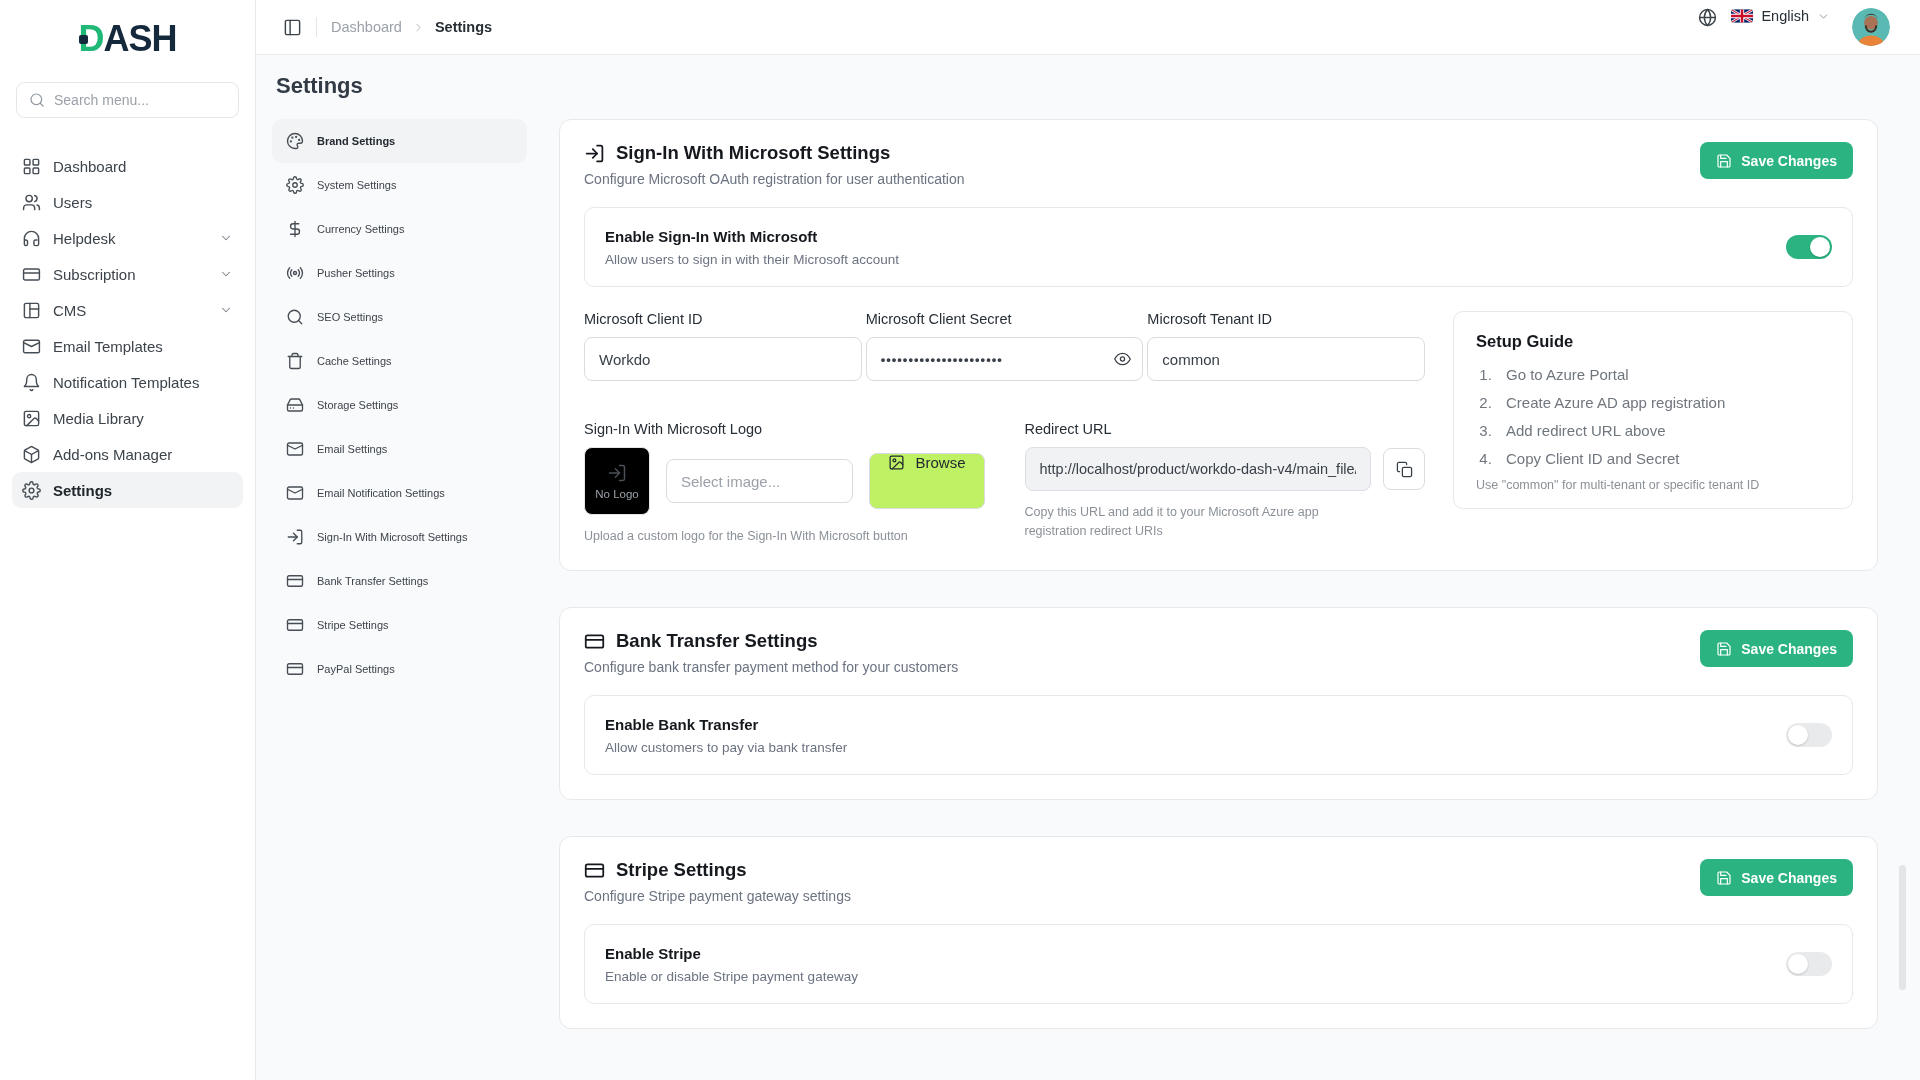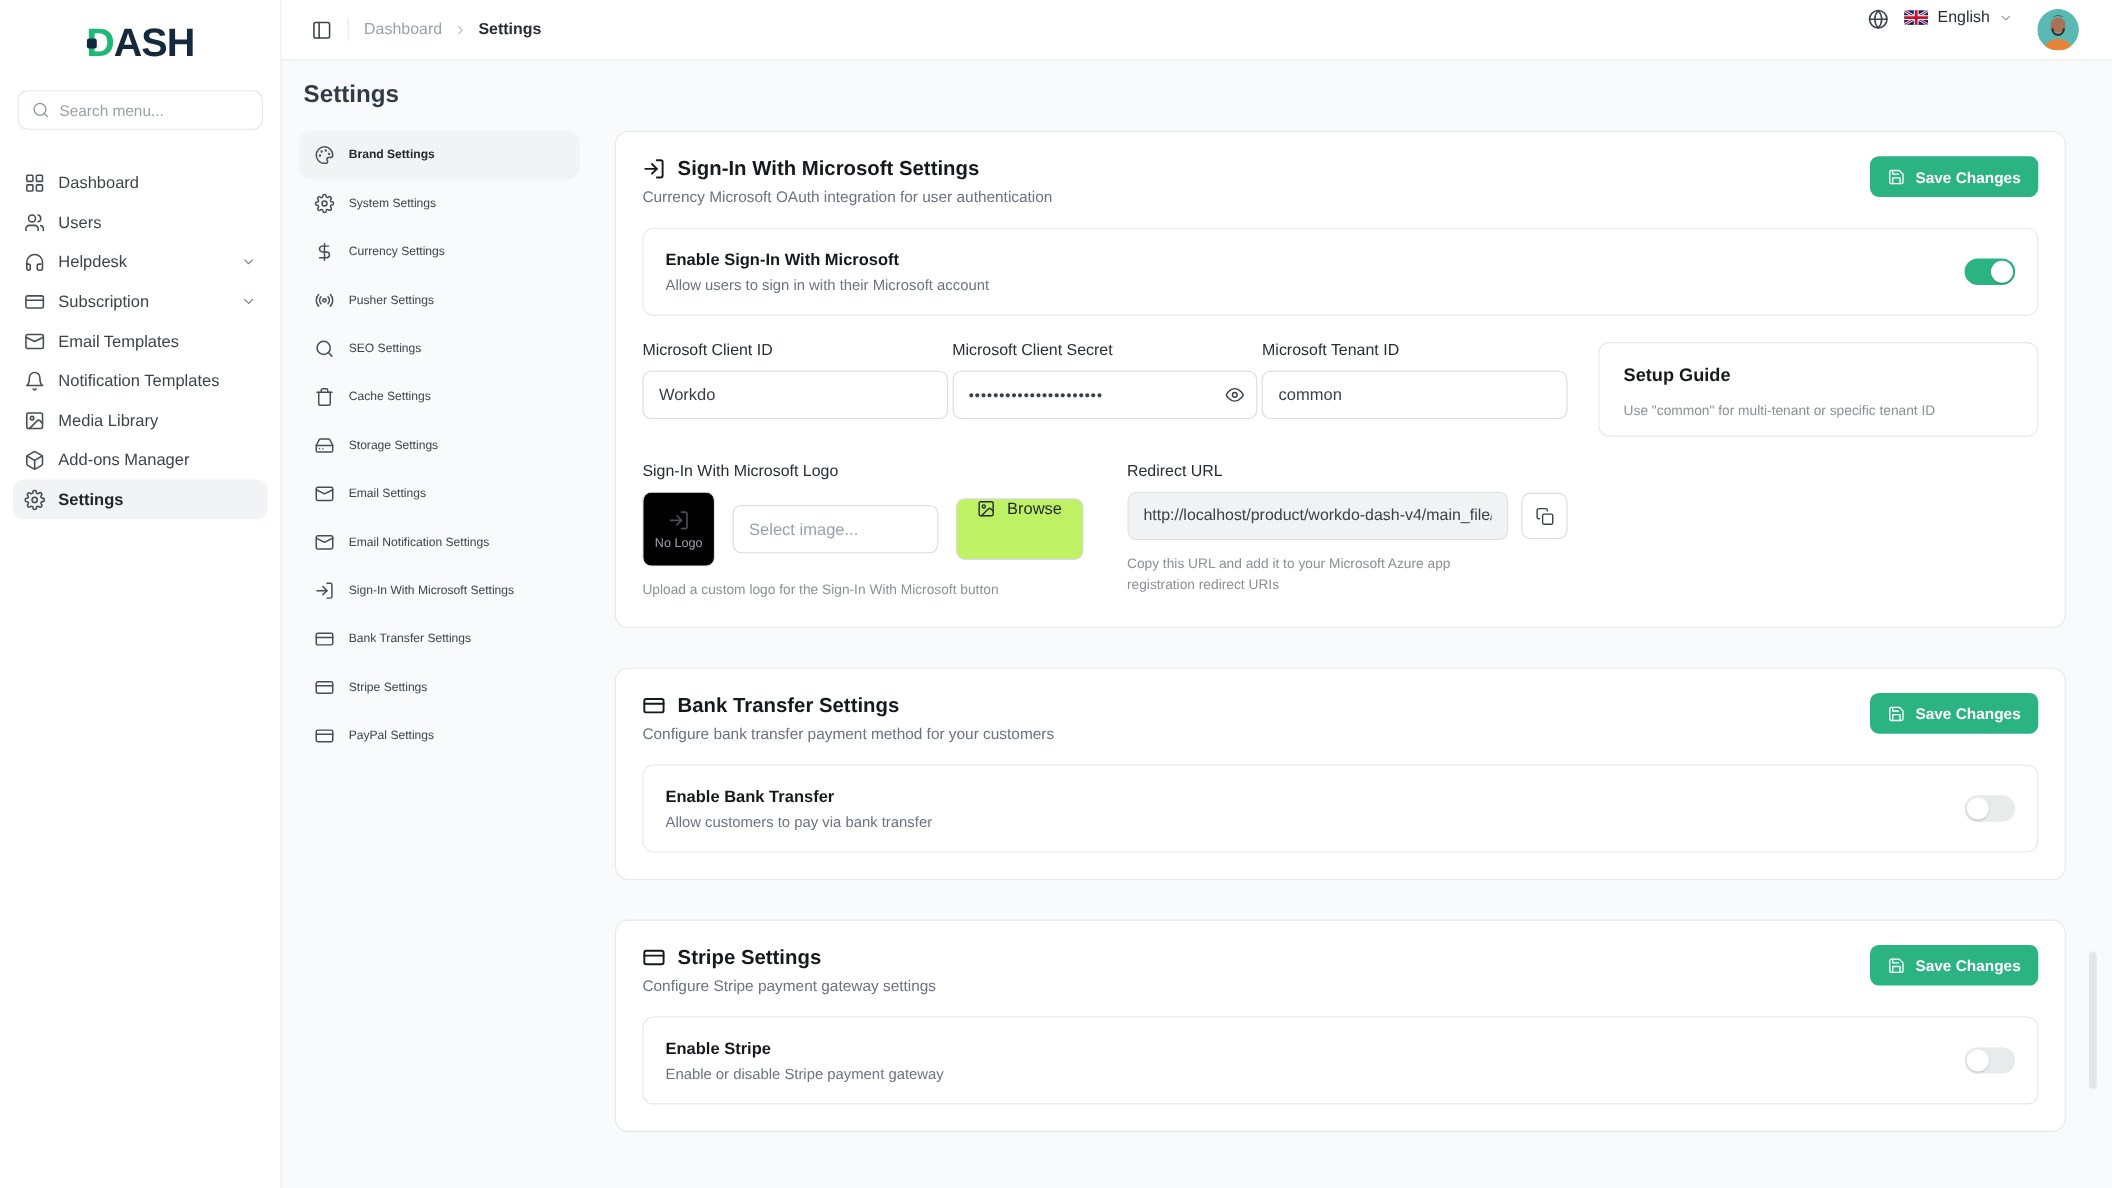--- a/index.html
+++ b/index.html
@@ -151,20 +151,35 @@
       </span>
   </div>
   <div class="nav-item">
     <span class="nav-icon">
         <svg class="ic" width="19" height="19" viewBox="0 0 24 24">
           <rect x="2" y="5" width="20" height="14" rx="2"></rect>
           <line x1="2" y1="10" x2="22" y2="10"></line>
         </svg>
       </span>
     <span>Subscription</span>
+    <span class="chev">
+        <svg class="ic" width="14" height="14" viewBox="0 0 24 24">
+          <polyline points="6 9 12 15 18 9"></polyline>
+        </svg>
+      </span>
+  </div>
+  <div class="nav-item">
+    <span class="nav-icon">
+        <svg class="ic" width="19" height="19" viewBox="0 0 24 24">
+          <rect x="3" y="3" width="18" height="18" rx="2"></rect>
+          <line x1="10" y1="3" x2="10" y2="21"></line>
+          <line x1="10" y1="10" x2="21" y2="10"></line>
+        </svg>
+      </span>
+    <span>CMS</span>
     <span class="chev">
         <svg class="ic" width="14" height="14" viewBox="0 0 24 24">
           <polyline points="6 9 12 15 18 9"></polyline>
         </svg>
       </span>
   </div>
   <div class="nav-item">
     <span class="nav-icon">
         <svg class="ic" width="19" height="19" viewBox="0 0 24 24">
           <rect x="2" y="4" width="20" height="16" rx="2"></rect>
@@ -413,21 +428,21 @@
               <div class="card-title-row">
                 <span class="card-title-icon">
                     <svg class="ic" width="21" height="21" viewBox="0 0 24 24" style="stroke-width:2">
                       <path d="M15 3h4a2 2 0 0 1 2 2v14a2 2 0 0 1-2 2h-4"></path>
                       <polyline points="10 17 15 12 10 7"></polyline>
                       <line x1="15" y1="12" x2="3" y2="12"></line>
                     </svg>
                   </span>
                 <h2 class="card-title">Sign-In With Microsoft Settings</h2>
               </div>
-              <p class="card-sub">Currency Microsoft OAuth integration for user authentication</p>
+              <p class="card-sub">Configure Microsoft OAuth registration for user authentication</p>
             </div>
             <button class="btn-save">
               <span>
                   <svg class="ic" width="16" height="16" viewBox="0 0 24 24">
                     <path d="M19 21H5a2 2 0 0 1-2-2V5a2 2 0 0 1 2-2h11l5 5v11a2 2 0 0 1-2 2z"></path>
                     <polyline points="17 21 17 13 7 13 7 21"></polyline>
                     <polyline points="7 3 7 8 15 8"></polyline>
                   </svg>
                 </span>
               <span>Save Changes</span>
@@ -510,20 +525,26 @@
                         </span>
                       </button>
                   </div>
                   <p class="help-text redirect-help">Copy this URL and add it to your Microsoft Azure app registration redirect URIs</p>
                 </div>
               </div>
             </div>
 
             <aside class="setup-guide">
               <h3 class="sg-title">Setup Guide</h3>
+              <ol class="sg-list">
+                <li>Go to Azure Portal</li>
+                <li>Create Azure AD app registration</li>
+                <li>Add redirect URL above</li>
+                <li>Copy Client ID and Secret</li>
+              </ol>
               <p class="sg-note">Use "common" for multi-tenant or specific tenant ID</p>
             </aside>
           </div>
         </section>
 
         <section class="card">
           <div class="card-head">
             <div>
               <div class="card-title-row">
                 <span class="card-title-icon">

